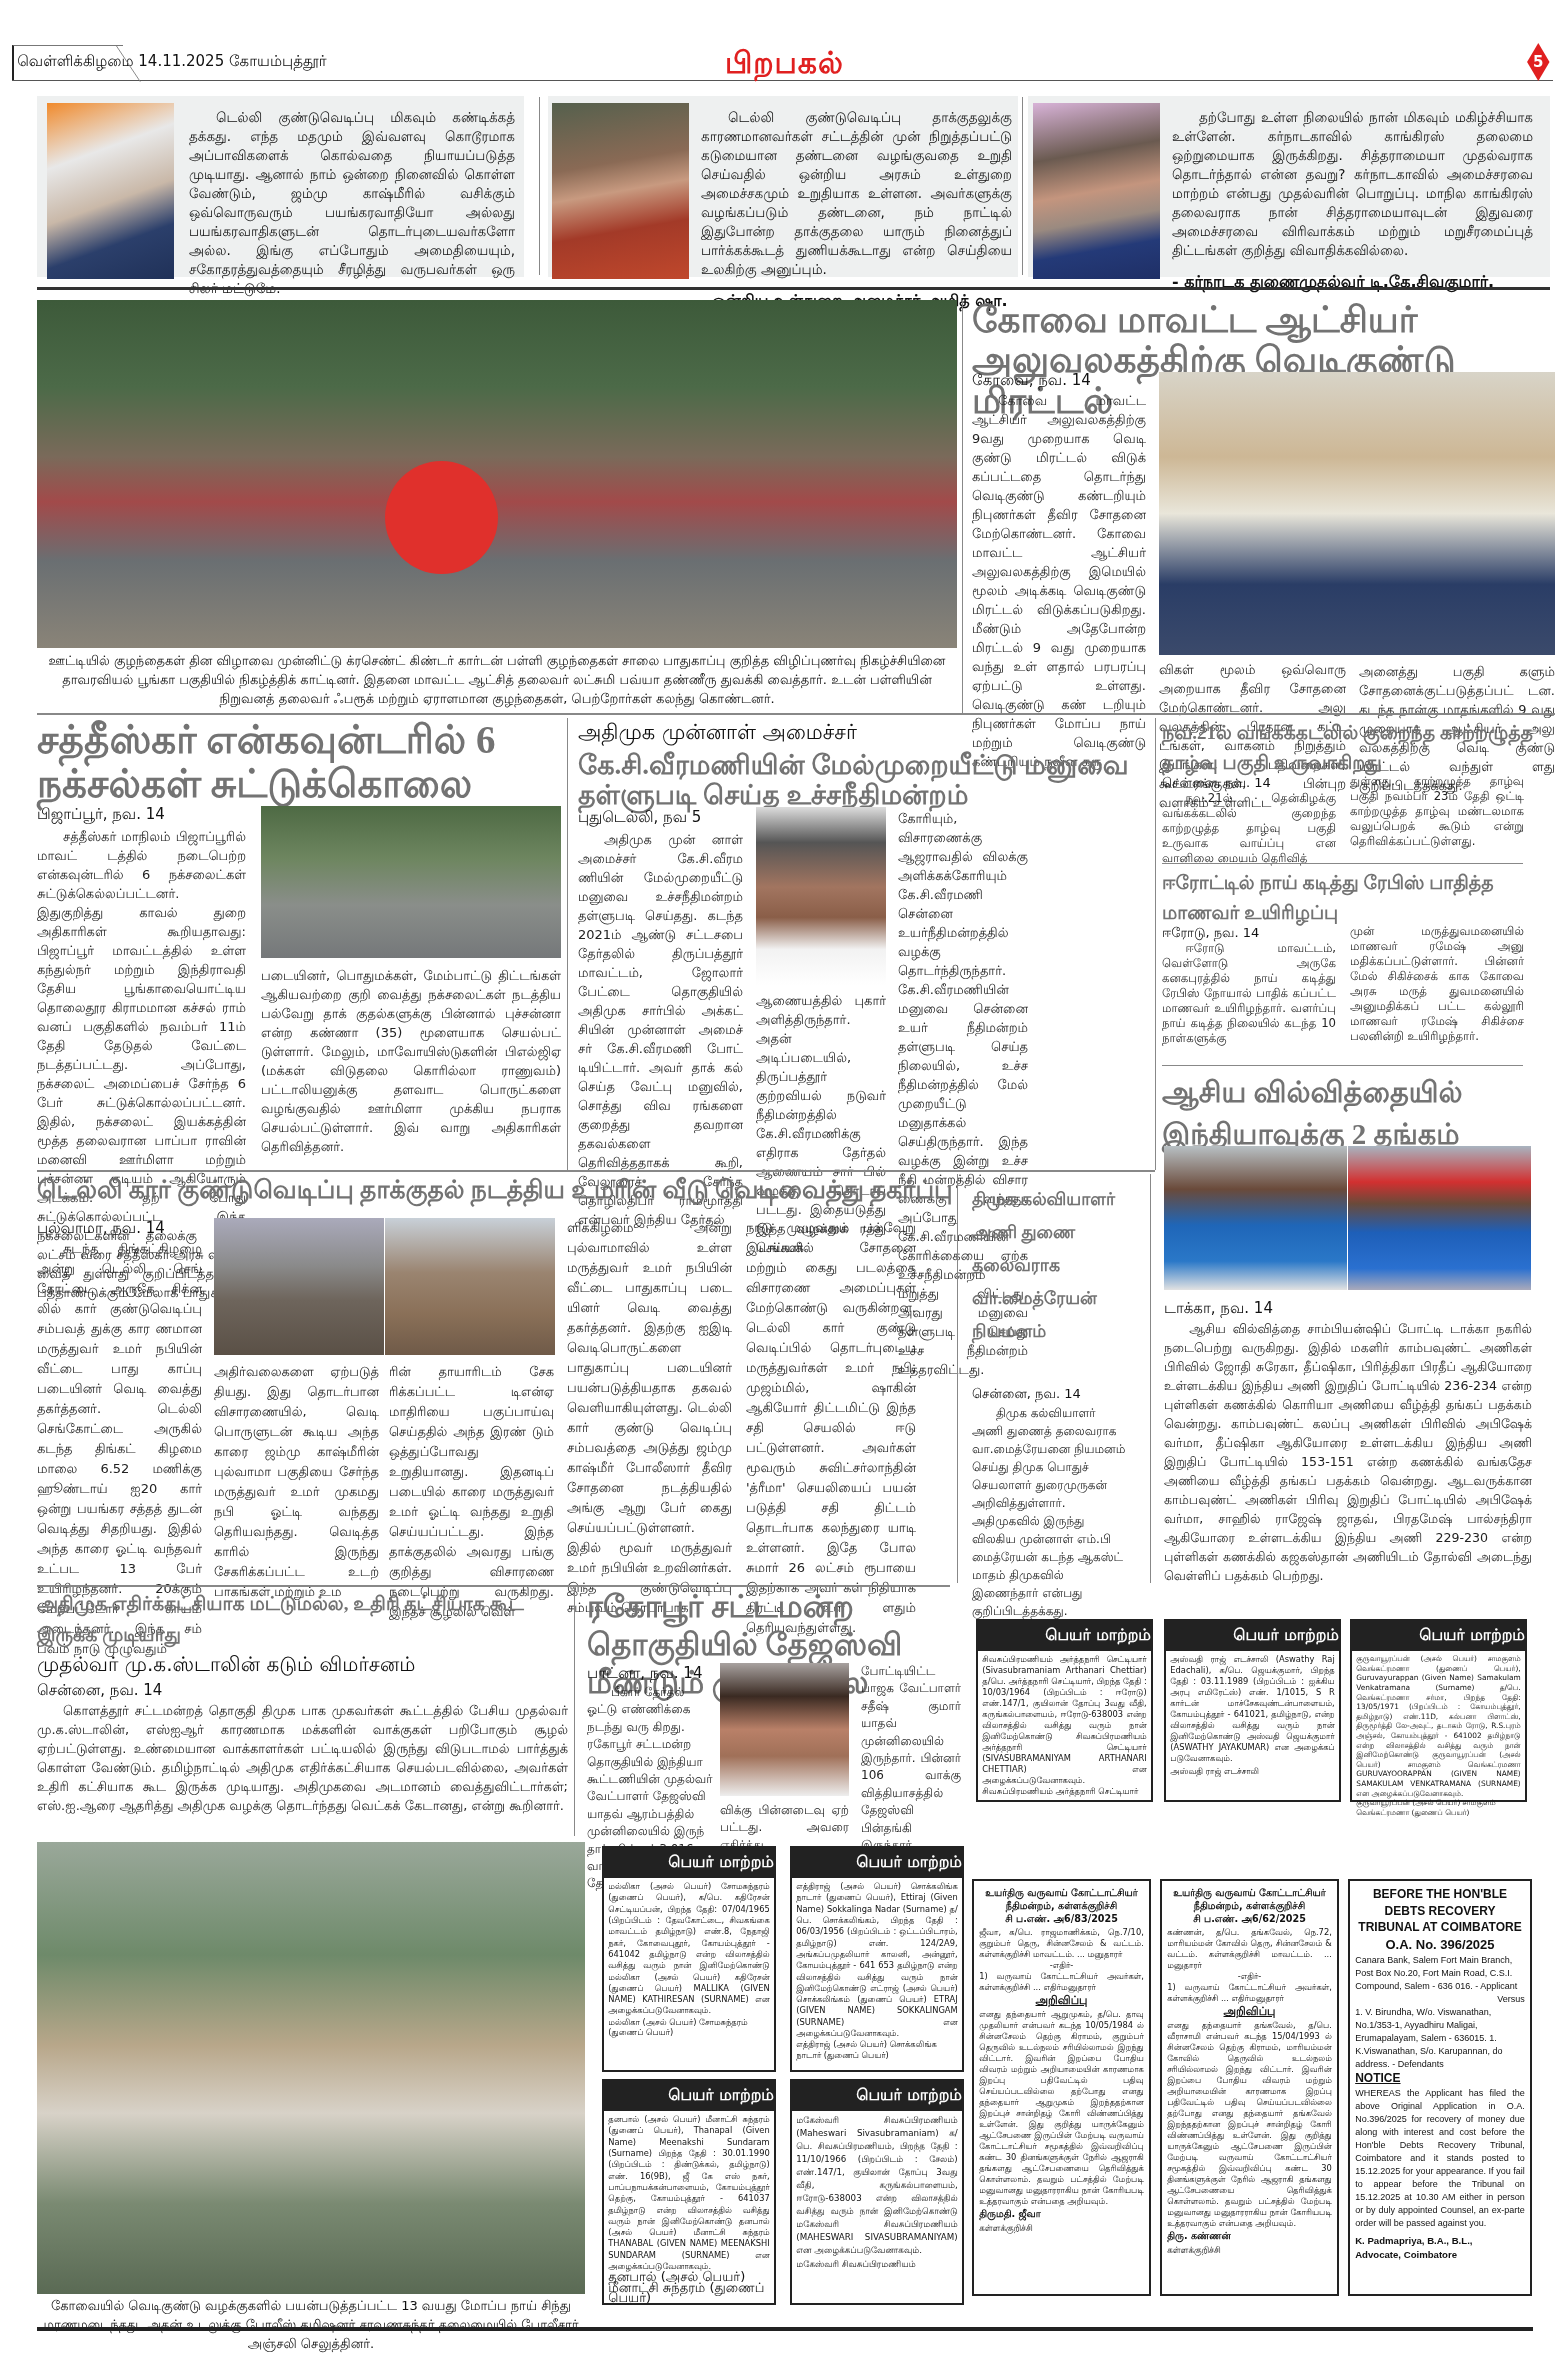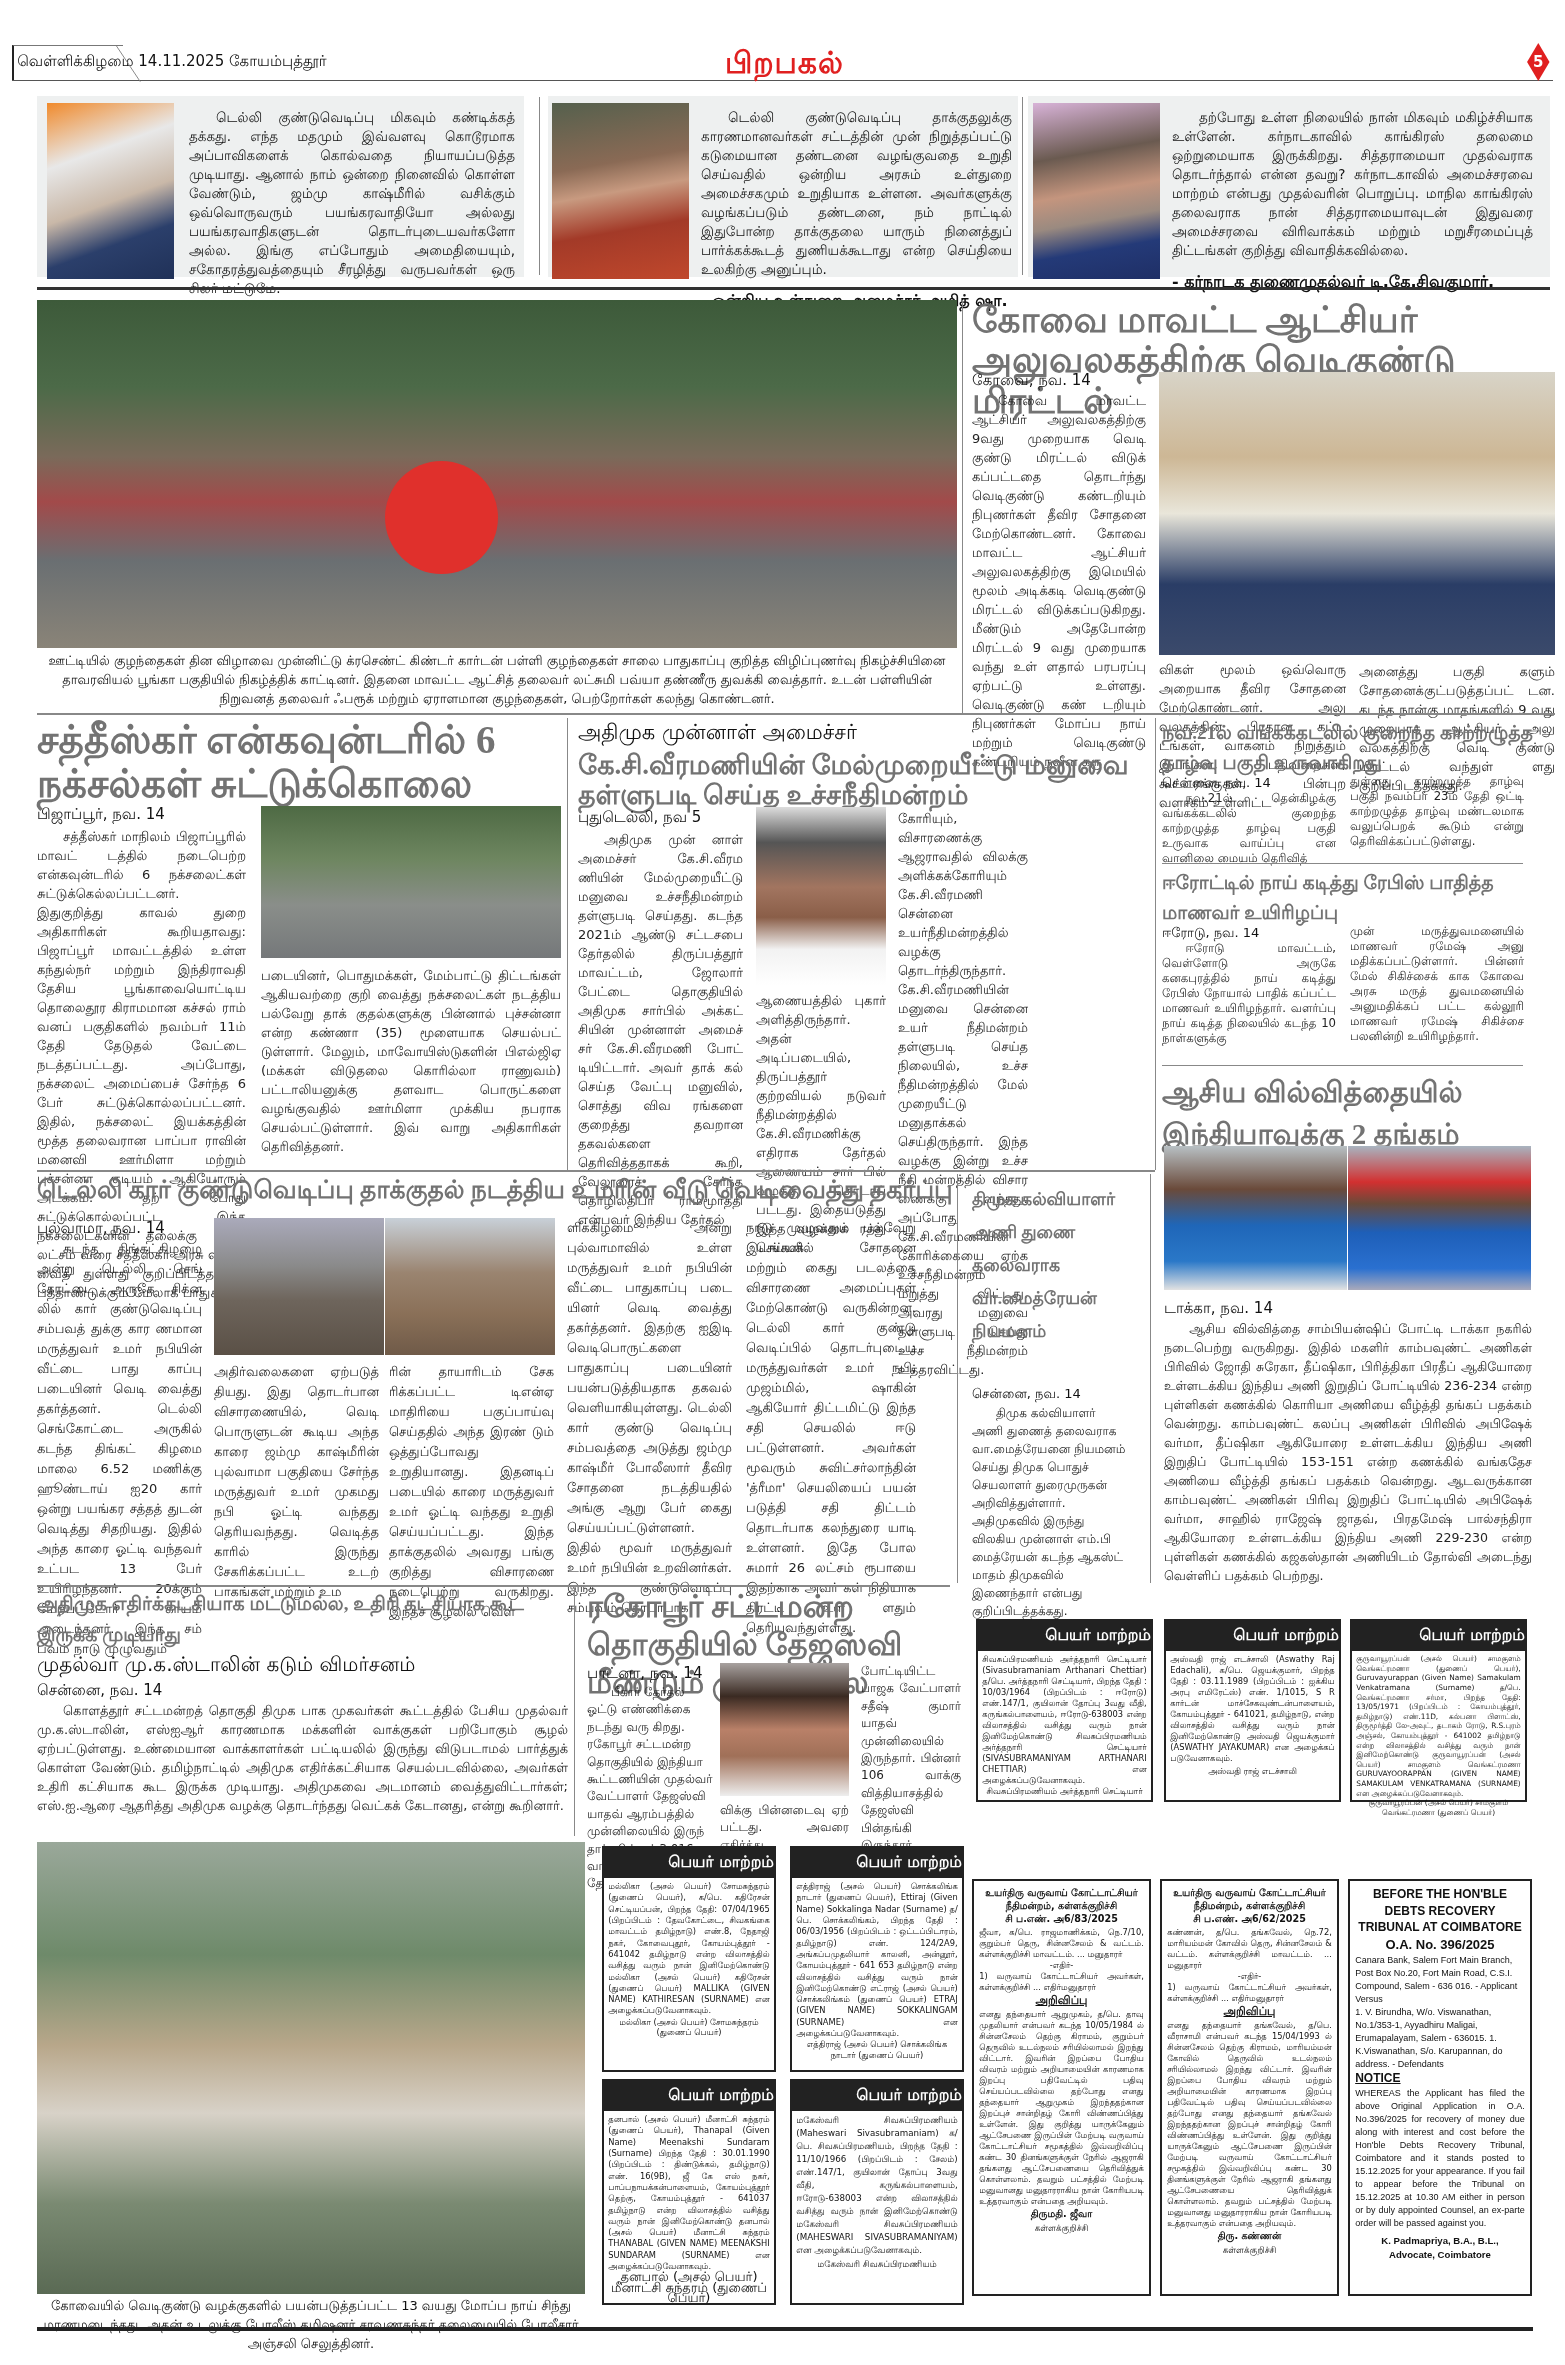--- a/index.html
+++ b/index.html
@@ -10,21 +10,21 @@
 .hl{font-family:Liberation Serif, serif;font-weight:bold;color:#737373;line-height:1.12}
 .photo{position:absolute;overflow:hidden}
 .rule{position:absolute;background:#888;height:1.7px}
 .vrule{position:absolute;background:#888;width:0.9px}
 .quote-box{position:absolute;background:#eef0f0;top:96px;height:181px}
 .qtext{font-size:13.5px;line-height:19px;text-align:justify;color:#111}
 .qsig{font-weight:bold;font-size:16px;margin-top:12px;color:#111}
 .ad{position:absolute;border:2.6px solid #222;background:#fff}
 .ad-head{background:#222;color:#fff;font-family:"DejaVu Serif",serif;font-weight:bold;text-align:right;font-size:22px;padding:3.5px 0 5.2px}
 .ad-body{padding:5.2px 7px;font-size:10.4px;line-height:15px;text-align:justify;color:#111}
-.ad-sign{text-align:center;font-size:10.4px;line-height:14px}
+.ad-sign{text-align:left;font-size:10.4px;line-height:14px}
 .court-head{text-align:center;font-weight:bold;font-size:11.7px;line-height:16.5px}
 .caption{font-size:13px;line-height:19px;text-align:center;color:#111}
 </style>
 </head>
 <body>
 
 <div class="abs" style="left:12px;top:43px;width:1541px;height:38px;border-bottom:1.7px solid #555">
   <div class="abs" style="left:0;top:1.7px;width:111px;height:35px;border-left:2.6px solid #222;border-top:0.9px solid #777"></div>
   <div class="abs" style="left:5.2px;top:8.7px;font-size:15px;color:#111;white-space:nowrap">வெள்ளிக்கிழமை 14.11.2025 கோயம்புத்தூர்</div>
   <svg class="abs" style="left:104px;top:1.7px" width="26" height="37" viewBox="0 0 30 42">
@@ -253,21 +253,21 @@
     <div>எனது தந்தையார் தங்கவேல், த/பெ. வீராசாமி என்பவர் கடந்த 15/04/1993 ல் சின்னசேலம் தெற்கு கிராமம், மாரியம்மன் கோவில் தெருவில் உடல்நலம் சரியில்லாமல் இறந்து விட்டார். இவரின் இறப்பை போதிய விவரம் மற்றும் அறியாமையின் காரணமாக இறப்பு பதிவேட்டில் பதிவு செய்யப்படவில்லை தற்போது எனது தந்தையார் தங்கவேல் இறந்ததற்கான இறப்புச் சான்றிதழ் கோரி விண்ணப்பித்து உள்ளேன். இது குறித்து யாருக்கேனும் ஆட்சேபணை இருப்பின் மேற்படி வருவாய் கோட்டாட்சியர் சமூகத்தில் இவ்வறிவிப்பு கண்ட 30 தினங்களுக்குள் நேரில் ஆஜராகி தங்களது ஆட்சேபணையை தெரிவித்துக் கொள்ளலாம். தவறும் பட்சத்தில் மேற்படி மனுவானது மனுதாரராகிய நான் கோரியபடி உத்தரவாகும் என்பதை அறியவும்.</div>
     <div class="ad-sign" style="font-weight:bold;font-size:9.6px">திரு. கண்ணன்</div>
     <div class="ad-sign" style="font-size:8.7px">கள்ளக்குறிச்சி</div>
   </div>
 </div>
 <div class="ad" style="left:1348px;top:1879px;width:184px;height:417px">
   <div class="ad-body" style="font-family:'Liberation Sans',sans-serif;font-size:9px;line-height:13px;padding:5.2px 5.2px;text-align:left">
     <div class="court-head" style="font-size:12px;line-height:16.5px">BEFORE THE HON'BLE DEBTS RECOVERY TRIBUNAL AT COIMBATORE</div>
     <div class="court-head" style="font-size:13px;line-height:18px">O.A. No. 396/2025</div>
     <div>Canara Bank, Salem Fort Main Branch, Post Box No.20, Fort Main Road, C.S.I. Compound, Salem - 636 016. - Applicant</div>
-    <div style="text-align:left">Versus</div>
+    <div style="text-align:right">Versus</div>
     <div>1. V. Birundha, W/o. Viswanathan, No.1/353-1, Ayyadhiru Maligai, Erumapalayam, Salem - 636015. 1. K.Viswanathan, S/o. Karupannan, do address. - Defendants</div>
     <div style="text-align:left;text-decoration:underline;font-weight:bold;font-size:12px;margin:1.7px 0">NOTICE</div>
     <div style="text-align:justify">WHEREAS the Applicant has filed the above Original Application in O.A. No.396/2025 for recovery of money due along with interest and cost before the Hon'ble Debts Recovery Tribunal, Coimbatore and it stands posted to 15.12.2025 for your appearance. If you fail to appear before the Tribunal on 15.12.2025 at 10.30 AM either in person or by duly appointed Counsel, an ex-parte order will be passed against you.</div>
     <div class="ad-sign" style="font-weight:bold;font-size:9.6px;margin-top:3.5px">K. Padmapriya, B.A., B.L.,</div>
     <div class="ad-sign" style="font-weight:bold;font-size:9.6px">Advocate, Coimbatore</div>
   </div>
 </div>
 
 <div class="abs" style="left:37px;top:2327px;width:1496px;height:3.5px;background:#222"></div>
 

